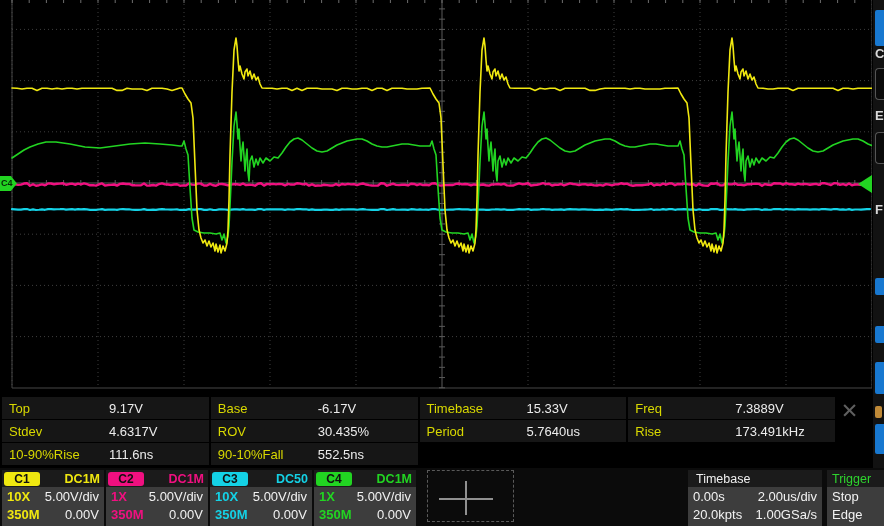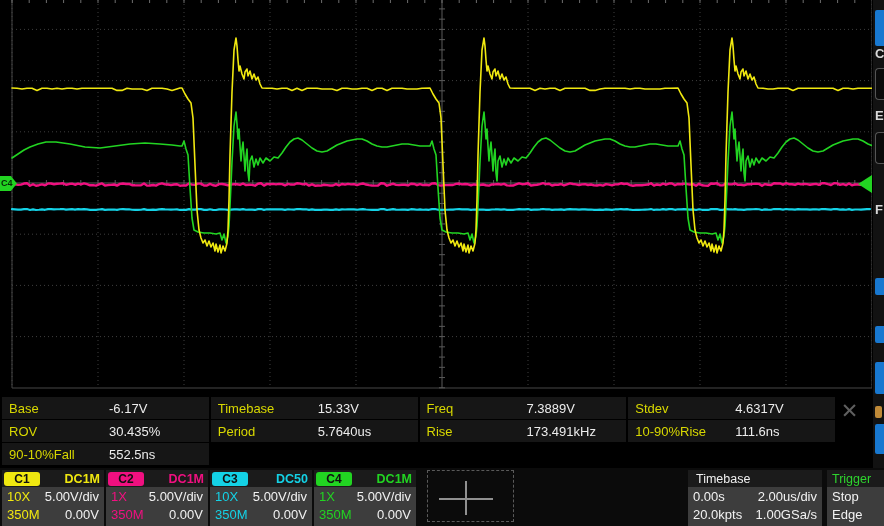--- a/index.html
+++ b/index.html
@@ -30,21 +30,21 @@
           font-size:21px;line-height:25px;text-align:center;cursor:pointer;}
   
   #bottombar{position:absolute;left:0;top:468px;width:884px;height:58px;background:#0b0b0b;}
   .panelbox{position:absolute;top:2px;height:66px;background:#3d3d3d;box-sizing:border-box;}
   .phead{height:17px;background:#1b1b1b;display:flex;justify-content:space-between;align-items:center;font-size:12.5px;}
   .prow{display:flex;justify-content:space-between;align-items:center;height:18px;padding:0 5px;font-size:13px;color:#f2f2f2;}
   .chbox{width:102px;}
   .chtag{display:inline-block;width:36px;height:14px;margin-left:2px;border-radius:3px;
          color:#101010;font-size:12px;font-weight:bold;text-align:center;line-height:14px;}
   .chcoup{padding-right:4px;font-weight:bold;}
-  .lbl-col{font-weight:normal;text-align:center;}
+  .lbl-col{font-weight:bold;text-align:center;}
   #tb-box{left:688px;width:134px;}
   #tb-box .phead{color:#f0f0f0;padding-left:8px;justify-content:flex-start;}
   #trig-box{left:827px;width:60px;}
   #trig-box .phead{color:var(--trig);padding-left:5px;justify-content:flex-start;}
   #trig-box .prow{justify-content:flex-start;}
   #addbox{position:absolute;left:427px;top:2px;width:87px;height:52px;border:1px dashed #5a5a5a;box-sizing:border-box;}
   #addbox .plus-h{position:absolute;left:11px;top:27px;width:54px;height:2px;background:#909090;}
   #addbox .plus-v{position:absolute;left:37px;top:10px;width:2px;height:34px;background:#909090;}
 </style>
 </head>
@@ -231,20 +231,24 @@
     <span class="frag frag-letter" style="top:202px">F</span>
     <div class="frag frag-blue" style="top:278px;height:17px"></div>
     <div class="frag frag-blue" style="top:326px;height:17px"></div>
     <div class="frag frag-blue" style="top:362px;height:32px"></div>
     <div class="frag frag-orange" style="top:406px"></div>
     <div class="frag frag-blue" style="top:424px;height:30px"></div>
   </div>
 
   <div id="measure">
     <div class="mcell">
+      <span class="mlabel">Top</span>
+      <span class="mvalue">9.17V</span>
+      </div>
+    <div class="mcell">
       <span class="mlabel">Base</span>
       <span class="mvalue">-6.17V</span>
       </div>
     <div class="mcell">
       <span class="mlabel">Timebase</span>
       <span class="mvalue">15.33V</span>
       </div>
     <div class="mcell">
       <span class="mlabel">Freq</span>
       <span class="mvalue">7.3889V</span>

